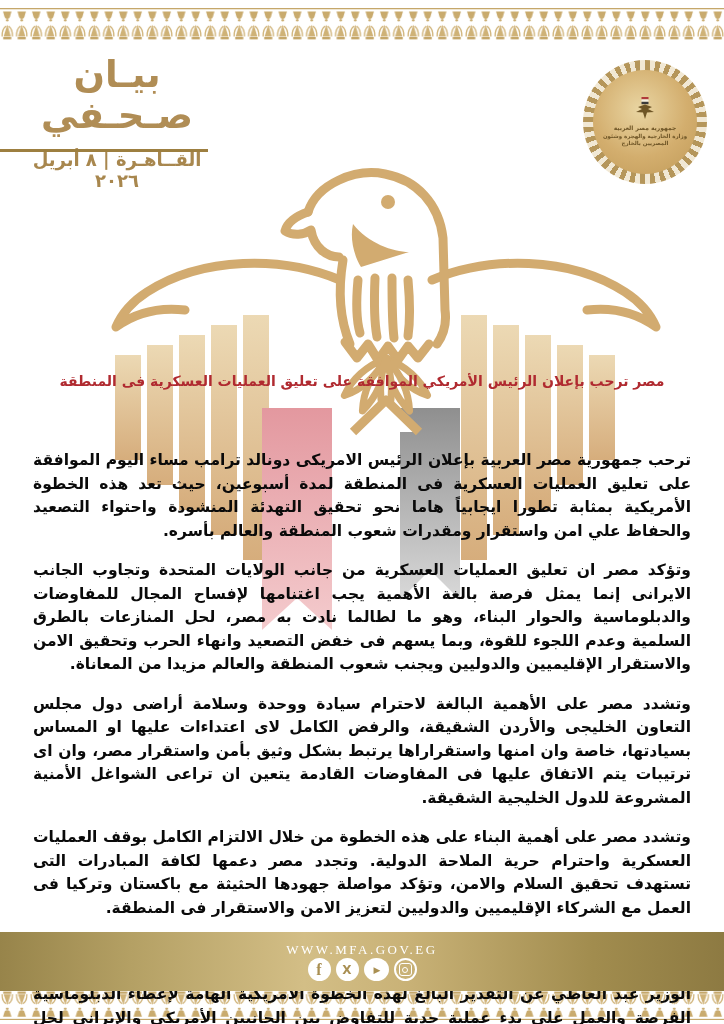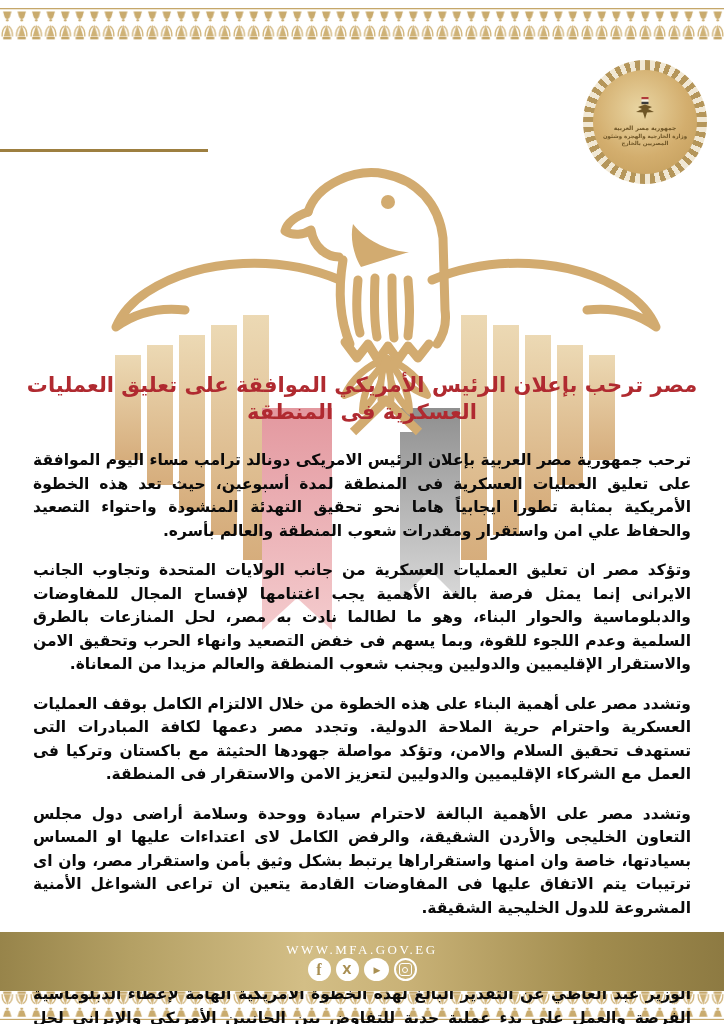--- a/index.html
+++ b/index.html
@@ -21,21 +21,21 @@
   .seal-inner{width:104px;height:104px;border-radius:50%;
         background:radial-gradient(circle at 45% 38%,#e9d5a2 0%,#d3ae6e 55%,#c09a58 100%);
         display:flex;flex-direction:column;align-items:center;justify-content:center;text-align:center;
         direction:rtl;color:#6e5526;}
   .seal-text1{font-size:6px;font-weight:bold;margin-top:3px;}
   .seal-text2{font-size:5.5px;font-weight:bold;margin-top:2px;line-height:1.35;}
   
   .watermark{position:absolute;left:55px;top:160px;width:620px;height:520px;pointer-events:none;}
   
   .headline{position:absolute;left:25px;top:372px;width:674px;text-align:center;direction:rtl;
-        font-size:21px;font-weight:bold;color:#b02a30;line-height:1.3;z-index:3;}
+        font-size:14px;font-weight:bold;color:#b02a30;line-height:1.3;z-index:3;}
   
   .body-text{position:absolute;left:33px;top:433px;width:658px;z-index:3;direction:rtl;}
   .para{margin:16px 0 7px 0;font-size:15.5px;font-weight:bold;color:#0a0a0a;line-height:23.5px;
         text-align:justify;text-justify:inter-word;}
   
   .footer-bar{position:absolute;left:0;top:932px;width:724px;height:59px;
         background:linear-gradient(90deg,#97844a 0%,#b4a064 18%,#d3be86 42%,#c9b277 56%,#a18c4e 82%,#8d7a42 100%);
         display:flex;flex-direction:column;align-items:center;justify-content:center;gap:0;z-index:4;}
   .website{font-family:"Liberation Serif",serif;font-size:13px;color:#ffffff;letter-spacing:2.5px;}
   .social-row{display:flex;gap:5px;align-items:center;}
@@ -61,20 +61,24 @@
         <path d="M3,3.5 L11.5,3.5 L9.9,9 A2.8,2.8 0 0 1 4.6,9 Z" fill="#c9ab6e"></path>
         <circle cx="7.25" cy="12.3" r="1.3" fill="#c9ab6e"></circle>
         <path d="M7.25,16.5 L10.9,28.5 L3.6,28.5 Z" fill="#cfb277"></path>
         <path d="M2.1,28.5 C1.9,23.5 3.8,19.6 6,18 M12.4,28.5 C12.6,23.5 10.7,19.6 8.5,18" stroke="#cfb277" stroke-width="1.3" fill="none"></path>
         <rect x="3.2" y="29" width="8.1" height="2.4" fill="#c5a76a"></rect>
       </pattern>
     </defs>
     <rect x="0" y="0" width="724" height="32" fill="url(#tp)"></rect>
   </svg>
 
+  <div class="header-left">
+    <div class="press-title">بيـان صـحـفي</div>
+    <div class="dateline">القــاهـرة | ٨ أبريل ٢٠٢٦</div>
+  </div>
   <div class="header-rule"></div>
 
   <div class="seal">
     <div class="seal-inner">
       <svg width="22" height="24" viewBox="0 0 22 24">
         <rect x="7.5" y="0" width="7" height="2.4" fill="#b03a3a"></rect>
         <rect x="7.5" y="2.4" width="7" height="2.4" fill="#f4efe2"></rect>
         <rect x="7.5" y="4.8" width="7" height="2.4" fill="#3a3a3a"></rect>
         <path d="M11,7.5 L4,10 L8,12 L2,15 L9,15.5 L11,22 L13,15.5 L20,15 L14,12 L18,10 Z" fill="#6e5526"></path>
       </svg>
@@ -140,22 +144,22 @@
       <path d="M0,0 C-7,22 -7,44 0,62 C7,44 7,22 0,0 Z"></path>
     </g>
     <path d="M298,272 L331,240 L364,272" stroke="#d2ab70" stroke-width="9" fill="#ffffff" stroke-linejoin="round"></path>
   </svg>
 
   <div class="headline">مصر ترحب بإعلان الرئيس الأمريكي الموافقة على تعليق العمليات العسكرية فى المنطقة</div>
 
   <div class="body-text">
     <p class="para">ترحب جمهورية مصر العربية بإعلان الرئيس الامريكى دونالد ترامب مساء اليوم الموافقة على تعليق العمليات العسكرية فى المنطقة لمدة أسبوعين، حيث تعد هذه الخطوة الأمريكية بمثابة تطورا ايجابياً هاما نحو تحقيق التهدئة المنشودة واحتواء التصعيد والحفاظ علي امن واستقرار ومقدرات شعوب المنطقة والعالم بأسره.</p>
     <p class="para">وتؤكد مصر ان تعليق العمليات العسكرية من جانب الولايات المتحدة وتجاوب الجانب الايرانى إنما يمثل فرصة بالغة الأهمية يجب اغتنامها لإفساح المجال للمفاوضات والدبلوماسية والحوار البناء، وهو ما لطالما نادت به مصر، لحل المنازعات بالطرق السلمية وعدم اللجوء للقوة، وبما يسهم فى خفض التصعيد وانهاء الحرب وتحقيق الامن والاستقرار الإقليميين والدوليين ويجنب شعوب المنطقة والعالم مزيدا من المعاناة.</p>
+    <p class="para">وتشدد مصر على الأهمية البالغة لاحترام سيادة ووحدة وسلامة أراضى دول مجلس التعاون الخليجى والأردن الشقيقة، والرفض الكامل لاى اعتداءات عليها او المساس بسيادتها، خاصة وان امنها واستقراراها يرتبط بشكل وثيق بأمن واستقرار مصر، وان اى ترتيبات يتم الاتفاق عليها فى المفاوضات القادمة يتعين ان تراعى الشواغل الأمنية المشروعة للدول الخليجية الشقيقة.</p>
     <p class="para">وتشدد مصر على أهمية البناء على هذه الخطوة من خلال الالتزام الكامل بوقف العمليات العسكرية واحترام حرية الملاحة الدولية. وتجدد مصر دعمها لكافة المبادرات التى تستهدف تحقيق السلام والامن، وتؤكد مواصلة جهودها الحثيثة مع باكستان وتركيا فى العمل مع الشركاء الإقليميين والدوليين لتعزيز الامن والاستقرار فى المنطقة.</p>
-    <p class="para">وتشدد مصر على الأهمية البالغة لاحترام سيادة ووحدة وسلامة أراضى دول مجلس التعاون الخليجى والأردن الشقيقة، والرفض الكامل لاى اعتداءات عليها او المساس بسيادتها، خاصة وان امنها واستقراراها يرتبط بشكل وثيق بأمن واستقرار مصر، وان اى ترتيبات يتم الاتفاق عليها فى المفاوضات القادمة يتعين ان تراعى الشواغل الأمنية المشروعة للدول الخليجية الشقيقة.</p>
     <p class="para">وخلال اتصال هاتفي جري بين وزير الخارجية الدكتور بدر عبد العاطي والسيد "ستيف ويتكوف" المبعوث الأمريكي الخاص للشرق الأوسط فجر يوم الاربعاء ٨ أبريل، أعرب الوزير عبد العاطي عن التقدير البالغ لهذه الخطوة الأمريكية الهامة لإعطاء الدبلوماسية الفرصة والعمل علي بدء عملية جدية للتفاوض بين الجانبين الأمريكي والإيراني لحل كافة المشكلات العالقة بما يحقق الامن والاستقرار الإقليميين والدوليين ويضمن حرية الملاحة الدولية. ومن جانبه، اثني السيد ستيف ويتكوف علي الجهود المصرية الصادقة مع باكستان والشركاء الإقليميين لدفع الجهود للتوصل لوقف إطلاق النار وبدء عملية التفاوض.</p>
   </div>
 
   <div class="footer-bar">
     <div class="website">WWW.MFA.GOV.EG</div>
     <div class="social-row">
       <div class="icon-circle icon-fb">f</div>
       <div class="icon-circle icon-x">X</div>
       <div class="icon-circle icon-yt">▶</div>
       <div class="icon-circle icon-ig">

